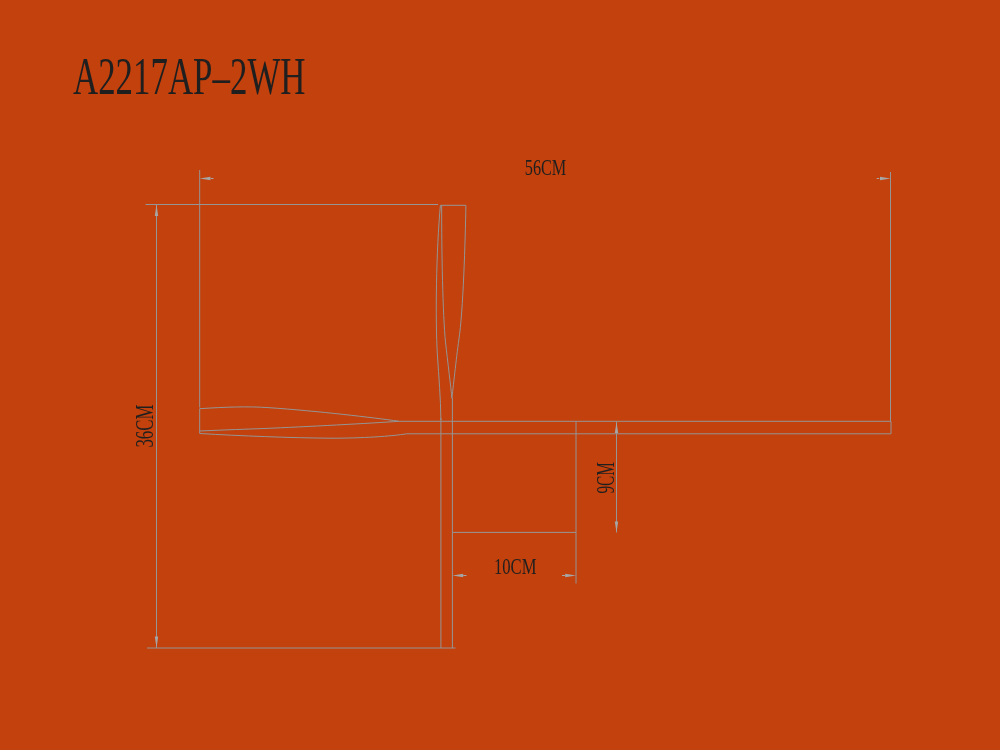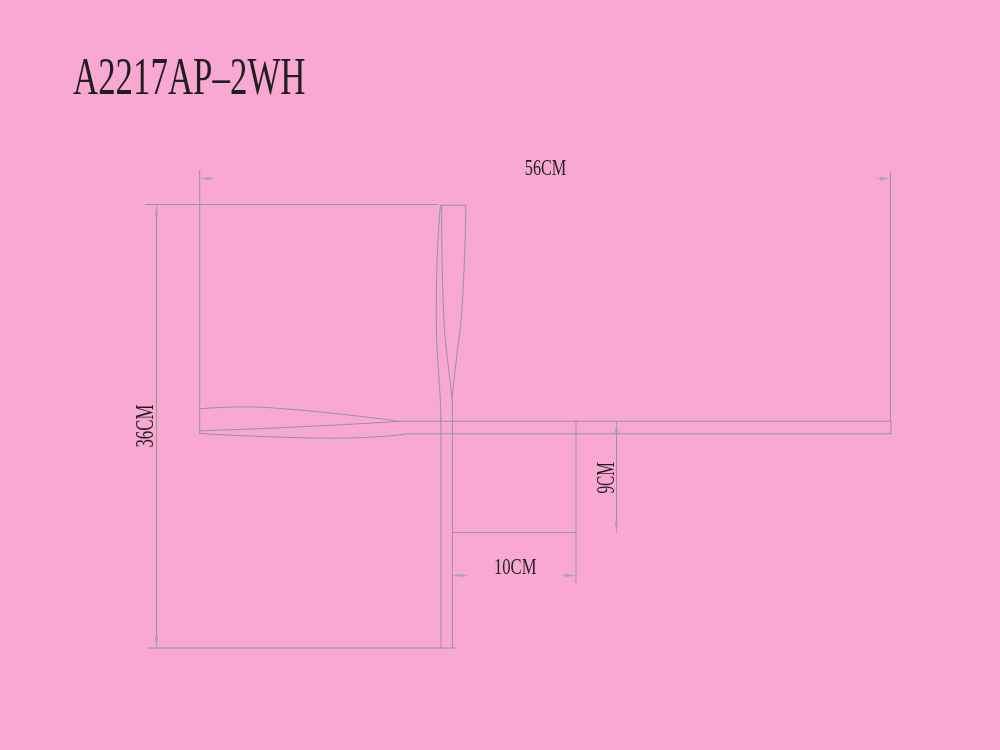--- a/index.html
+++ b/index.html
@@ -1,16 +1,16 @@
 <!DOCTYPE html>
 <html><head>
 <meta charset="utf-8">
 <style>
   html,body{margin:0;padding:0;background:#ffffff;}
-  #page{width:1000px;height:750px;position:relative;background:#f9a8d4;overflow:hidden;}
+  #page{width:1000px;height:750px;position:relative;background:#c2410c;overflow:hidden;}
   svg{position:absolute;left:0;top:0;}
   text{font-family:"Liberation Serif",serif;fill:#1f1f1f;}
 </style>
 </head>
 <body>
 <div id="page">
 <svg width="1000" height="750" viewBox="0 0 1000 750">
   <g stroke="#959595" stroke-width="1" fill="none">
 
     <line x1="145.5" y1="204.5" x2="438" y2="204.5"></line>

